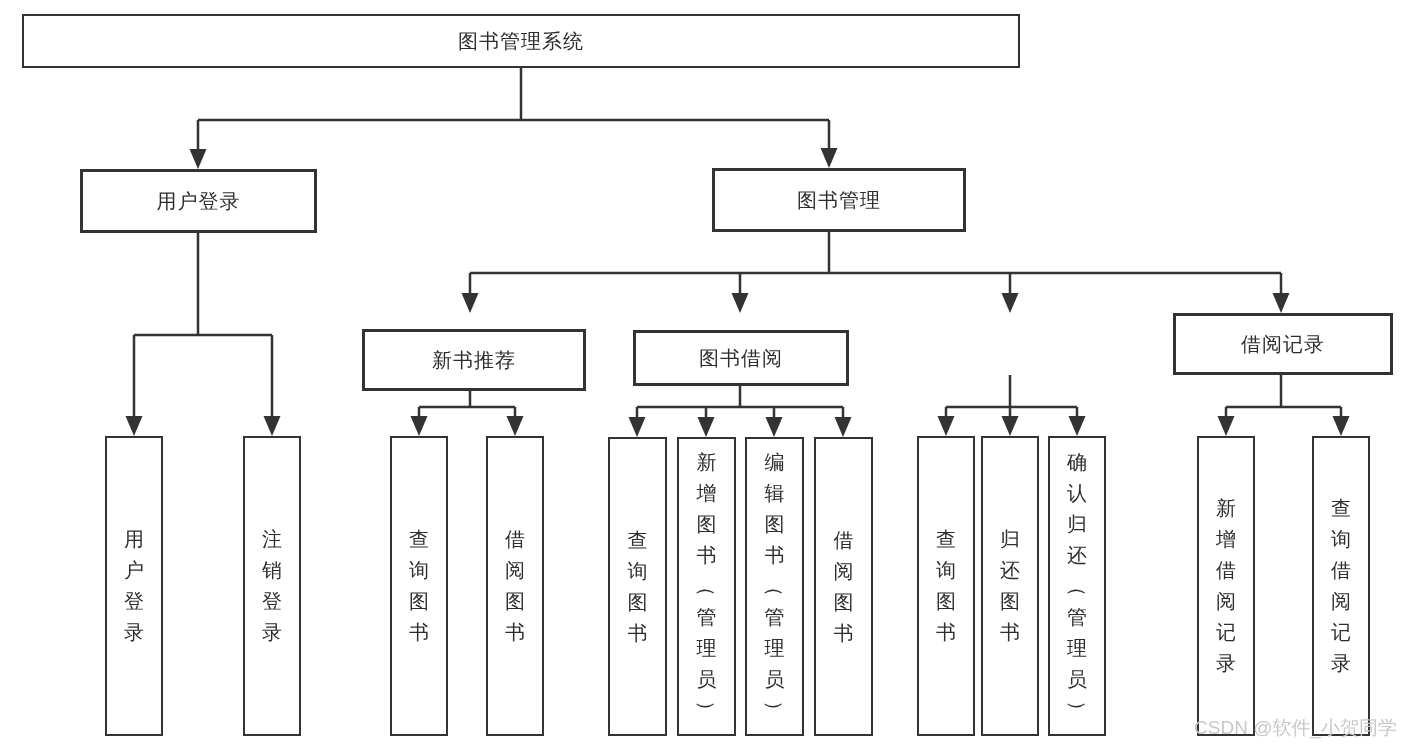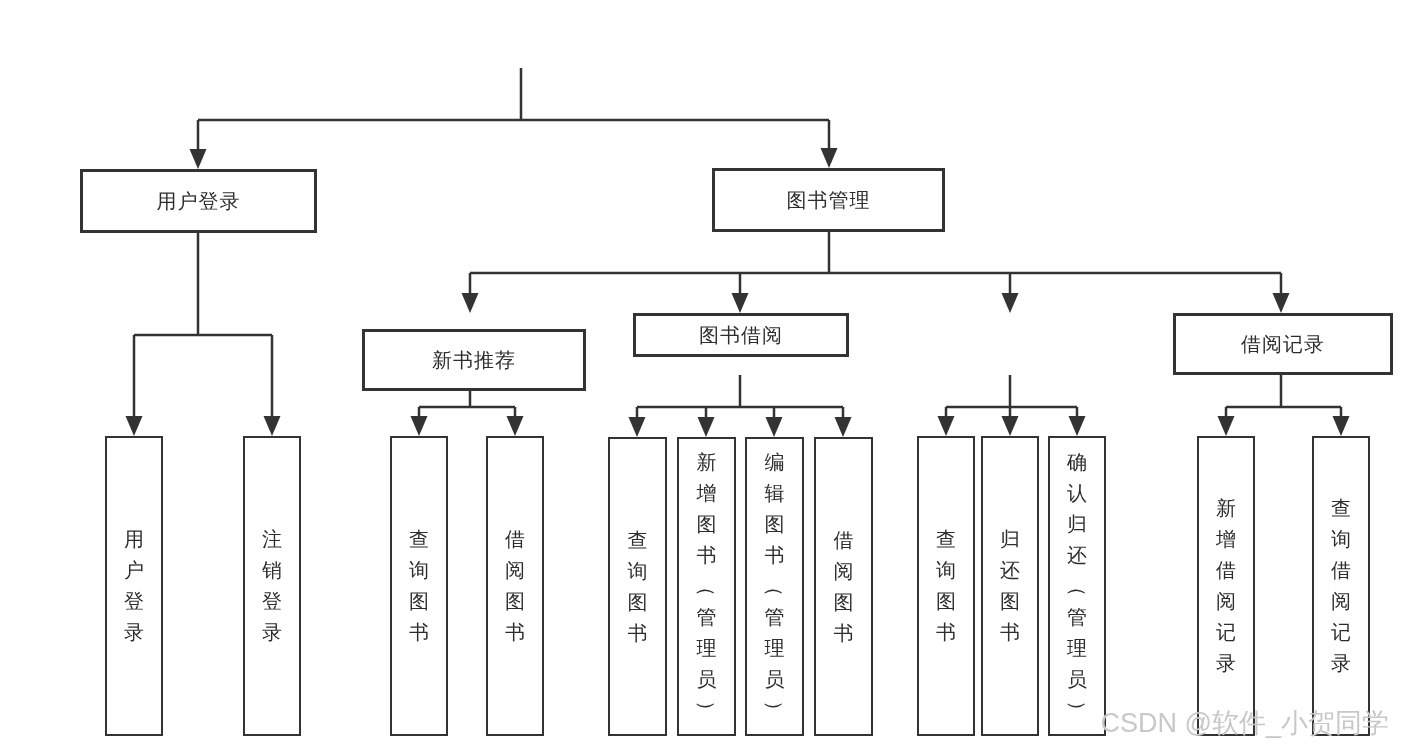--- a/index.html
+++ b/index.html
@@ -45,23 +45,23 @@
     display: block;
     height: 31px;
     line-height: 31px;
     width: 100%;
     text-align: center;
     font-size: 20px;
   }
   .leaf .ch.rot { transform: rotate(90deg); }
   .watermark {
     position: absolute;
-    right: 16px;
+    right: 8px;
     bottom: 6px;
-    font-size: 27px;
+    font-size: 19px;
     color: var(--watermark);
     z-index: 5;
     white-space: nowrap;
   }
 </style>
 </head>
 <body>
 
 <div class="canvas">
 
@@ -98,26 +98,27 @@
         <polygon points="765.5,417 782.5,417 774,437"></polygon>
         <polygon points="834.5,417 851.5,417 843,437"></polygon>
         <polygon points="937.5,416 954.5,416 946,436"></polygon>
         <polygon points="1001.5,416 1018.5,416 1010,436"></polygon>
         <polygon points="1068.5,416 1085.5,416 1077,436"></polygon>
         <polygon points="1217.5,416 1234.5,416 1226,436"></polygon>
         <polygon points="1332.5,416 1349.5,416 1341,436"></polygon>
       </g>
   </svg>
 
+  <div class="box root" style="left:22px; top:14px; width:998px; height:54px;">图书管理系统</div>
 
   <div class="box" style="left:80px; top:169px; width:237px; height:64px;">用户登录</div>
-  <div class="box" style="left:712px; top:168px; width:233px; height:64px;">图书管理</div>
+  <div class="box" style="left:712px; top:168px; width:254px; height:64px;">图书管理</div>
 
   <div class="box" style="left:362px; top:313px; width:224px; height:62px;margin-top:16px;">新书推荐</div>
-  <div class="box" style="left:633px; top:313px; width:216px; height:44px;text-align:center;">图书借阅</div>
+  <div class="box" style="left:633px; top:330px; width:216px; height:56px;text-align:center;">图书借阅</div>
   <div class="box" style="left:1173px; top:313px; width:220px; height:62px;">借阅记录</div>
 
   <div class="box leaf" style="left:105px; top:436px; width:58px; height:300px;">
       <span class="ch">用</span>
       <span class="ch">户</span>
       <span class="ch">登</span>
       <span class="ch">录</span>
     </div>
   <div class="box leaf" style="left:243px; top:436px; width:58px; height:300px;">
       <span class="ch">注</span>

